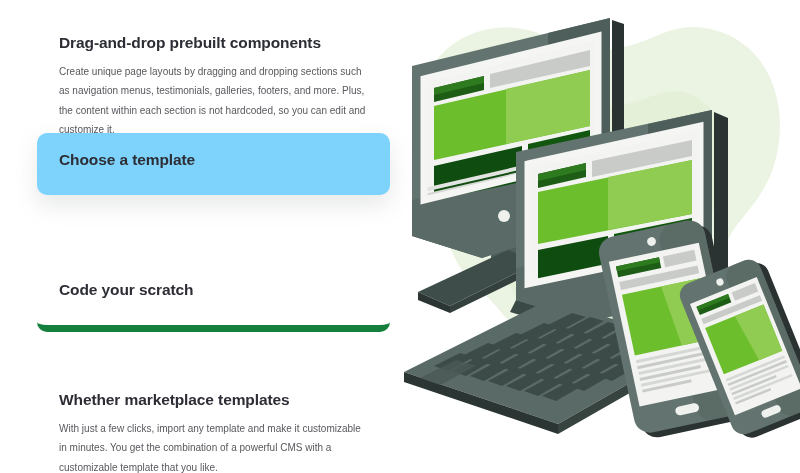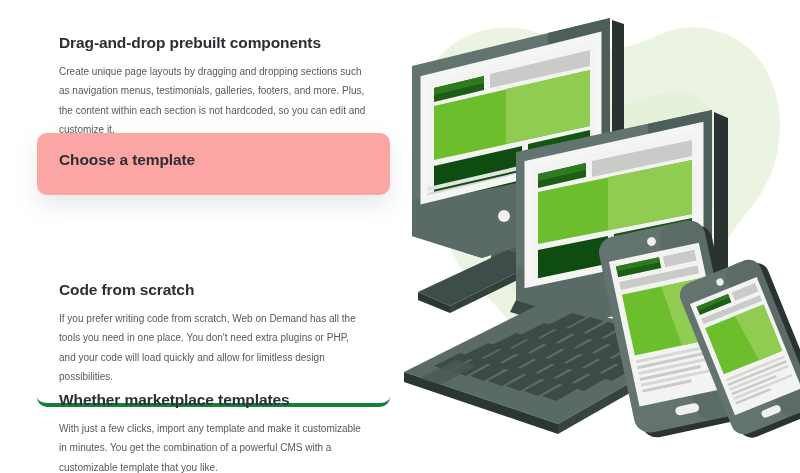--- a/index.html
+++ b/index.html
@@ -32,24 +32,24 @@
   .card {
     position: absolute;
     left: 37px;
     width: 353px;
     box-sizing: border-box;
     padding: 18px 22px 16px 22px;
     border-radius: 10px;
     background: transparent;
   }
   .card.plain {
-    border-bottom: 4px solid #15803d;
+    border-bottom: 7px solid #15803d;
   }
   .card.highlight {
-    background: #fca5a5;
+    background: #7dd3fc;
     box-shadow: 0 10px 22px rgba(120,130,125,0.18);
   }
   .card-title {
     margin: 0 0 9px 0;
     font-size: 15.5px;
     font-weight: bold;
     letter-spacing: -0.1px;
     color: #2d2e35;
     line-height: 1.2;
   }
@@ -91,22 +91,21 @@
     <div class="card plain" id="card-1">
       <h2 class="card-title">Drag-and-drop prebuilt components</h2>
       <p class="card-body">Create unique page layouts by dragging and dropping sections such as navigation menus, testimonials, galleries, footers, and more. Plus, the content within each section is not hardcoded, so you can edit and customize it.</p>
     </div>
 
     <div class="card highlight" id="card-2">
       <h2 class="card-title">Choose a template</h2>
     </div>
 
     <div class="card plain" id="card-3">
-      <h2 class="card-title">Code from scratch</h2>
-      <p class="card-body">If you prefer writing code from scratch, Web on Demand has all the tools you need in one place. You don't need extra plugins or PHP, and your code will load quickly and allow for limitless design possibilities.</p>
+      <h2 class="card-title">Code your scratch</h2>
     </div>
 
     <div class="card plain" id="card-4">
       <h2 class="card-title">Whether marketplace templates</h2>
       <p class="card-body">With just a few clicks, import any template and make it customizable in minutes. You get the combination of a powerful CMS with a customizable template that you like.</p>
     </div>
 
   </div>
 
   <div class="illustration">

